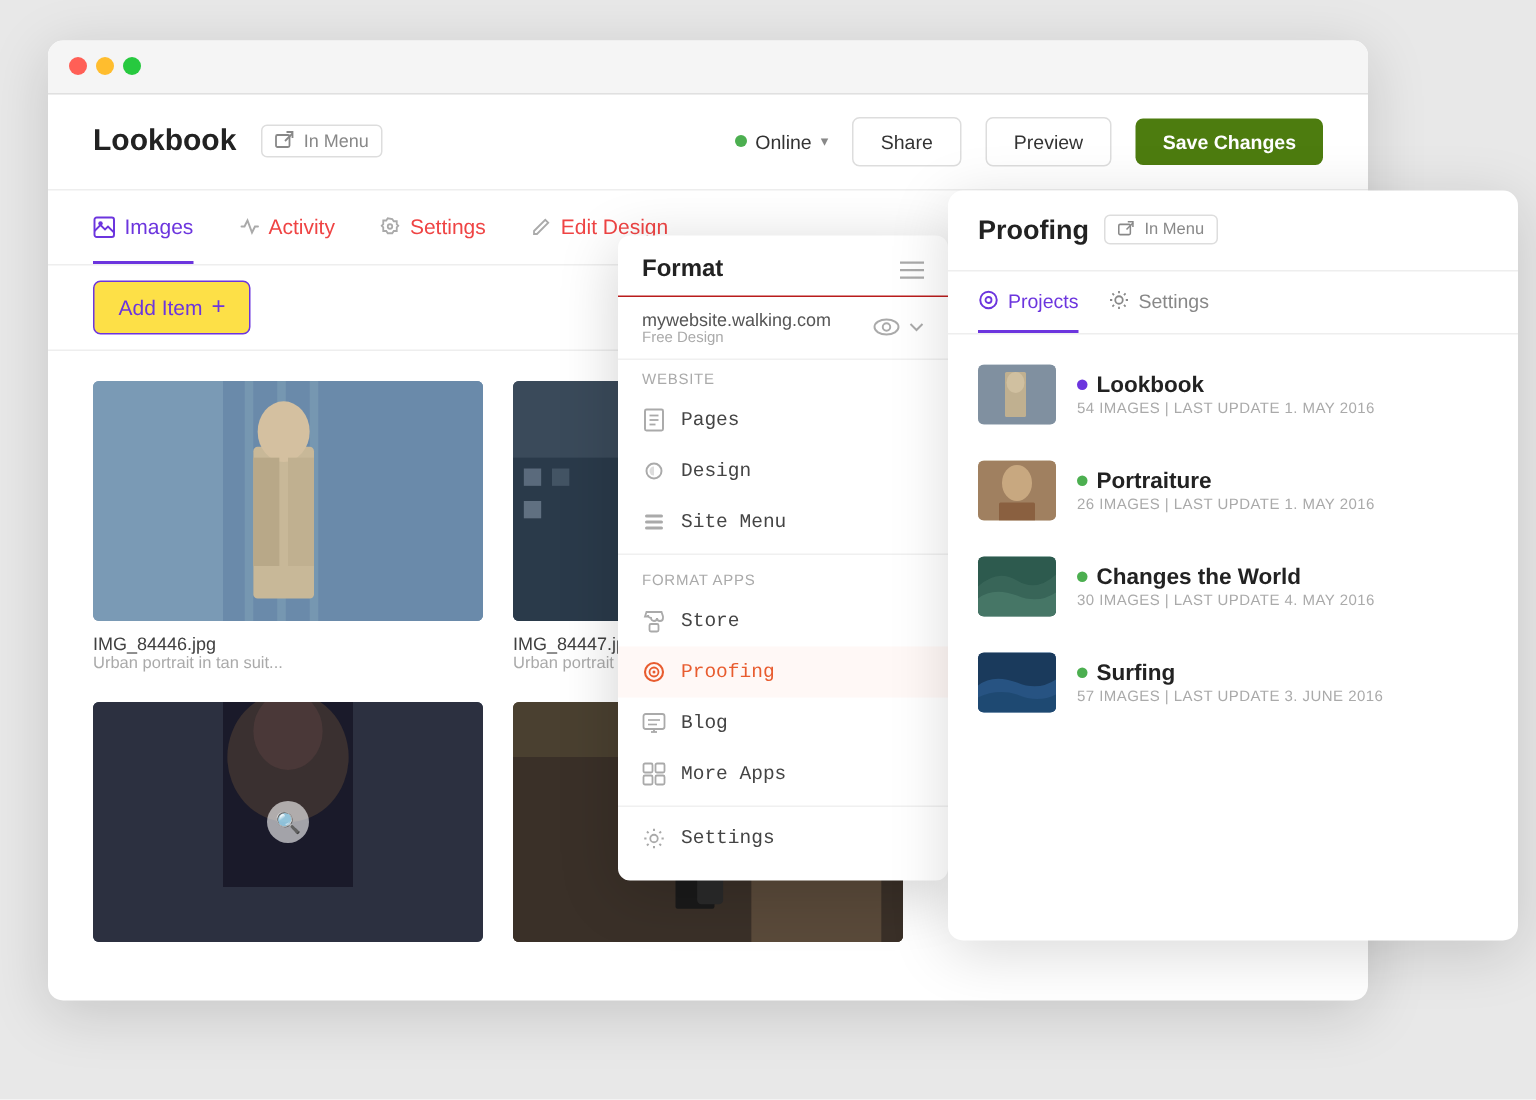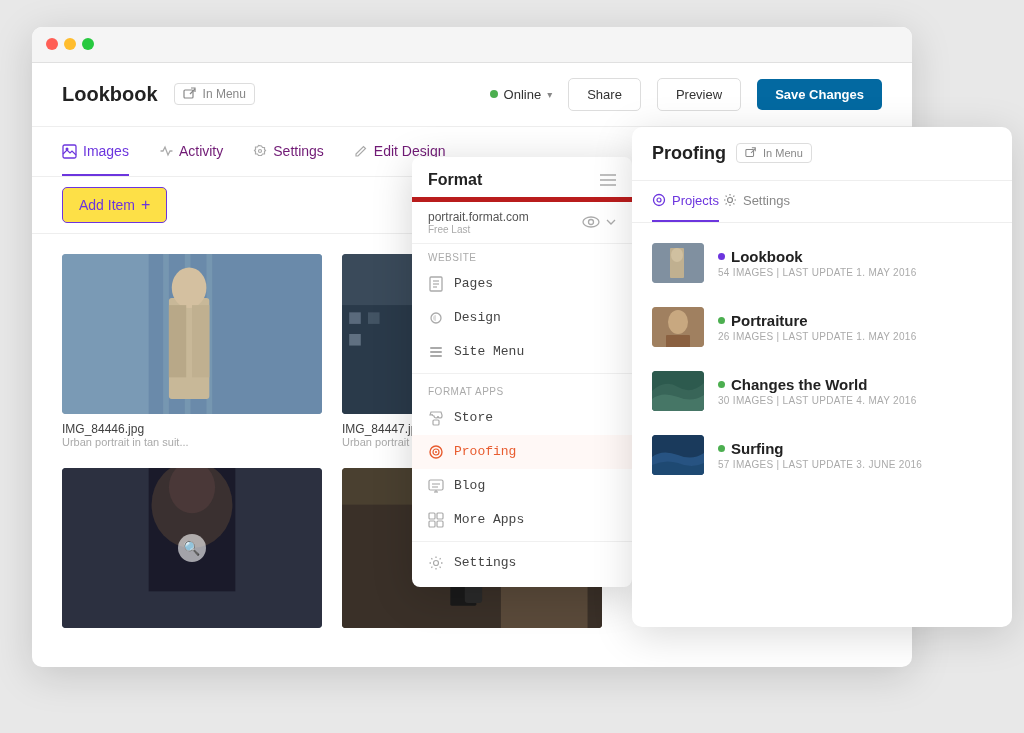--- a/index.html
+++ b/index.html
@@ -103,21 +103,21 @@
       border-radius: 5px;
       font-size: 13px;
       font-weight: 400;
       cursor: pointer;
       border: 1px solid #ddd;
       background: #fff;
       color: #333;
     }
 
     .btn-primary {
-      background: #0369a1;
+      background: #4d7c0f;
       color: #fff;
       border: none;
       font-weight: 600;
       text-align: right;
     }
 
     .nav-tabs {
       display: flex;
       align-items: center;
       padding: 0 30px;
@@ -125,21 +125,21 @@
       border-bottom: 1px solid #eee;
       gap: 30px;
       position: relative;
     }
 
     .nav-tab {
       display: flex;
       align-items: center;
       gap: 6px;
       font-size: 14px;
-      color: #701a75;
+      color: #ef4444;
       cursor: pointer;
       height: 100%;
       position: relative;
     }
 
     .nav-tab.active {
       color: #6c35de;
     }
 
     .nav-tab.active::after {
@@ -242,21 +242,21 @@
       box-shadow: 0 8px 40px rgba(0,0,0,0.18);
       z-index: 10;
       overflow: hidden;
     }
 
     .format-header {
       display: flex;
       align-items: center;
       justify-content: space-between;
       padding: 14px 16px 8px;
-      border-bottom: 5px solid #b91c1c;
+      border-bottom: 1px solid #b91c1c;
     }
 
     .format-title {
       font-size: 16px;
       font-weight: 700;
       color: #222;
     }
 
     .format-website-row {
       display: flex;
@@ -323,21 +323,21 @@
     .proofing-title {
       font-size: 18px;
       font-weight: 700;
       color: #222;
     }
 
     .proofing-tabs {
       display: flex;
       padding: 0 20px;
       border-bottom: 1px solid #eee;
-      gap: 4px;
+      gap: 20px;
     }
 
     .proofing-tab {
       display: flex;
       align-items: center;
       gap: 6px;
       font-size: 13px;
       color: #888;
       padding: 12px 0;
       cursor: pointer;
@@ -600,22 +600,22 @@
       <span class="format-title">Format</span>
       <svg width="16" height="14" viewBox="0 0 16 14" fill="none">
         <line x1="0" y1="2" x2="16" y2="2" stroke="#aaa" stroke-width="1.5"></line>
         <line x1="0" y1="7" x2="16" y2="7" stroke="#aaa" stroke-width="1.5"></line>
         <line x1="0" y1="12" x2="16" y2="12" stroke="#aaa" stroke-width="1.5"></line>
       </svg>
     </div>
 
     <div class="format-website-row">
       <div style="flex:1">
-        <span>portrait.format.com</span>
-        <span class="format-trial">Free Last</span>
+        <span>mywebsite.walking.com</span>
+        <span class="format-trial">Free Design</span>
       </div>
       <svg width="18" height="14" viewBox="0 0 18 14" fill="none">
         <ellipse cx="9" cy="7" rx="8" ry="5" stroke="#aaa" stroke-width="1.3" fill="none"></ellipse>
         <circle cx="9" cy="7" r="2.5" stroke="#aaa" stroke-width="1.3" fill="none"></circle>
       </svg>
       <svg width="10" height="8" viewBox="0 0 10 8">
         <path d="M1 2l4 4 4-4" stroke="#aaa" stroke-width="1.3" fill="none"></path>
       </svg>
     </div>
 

